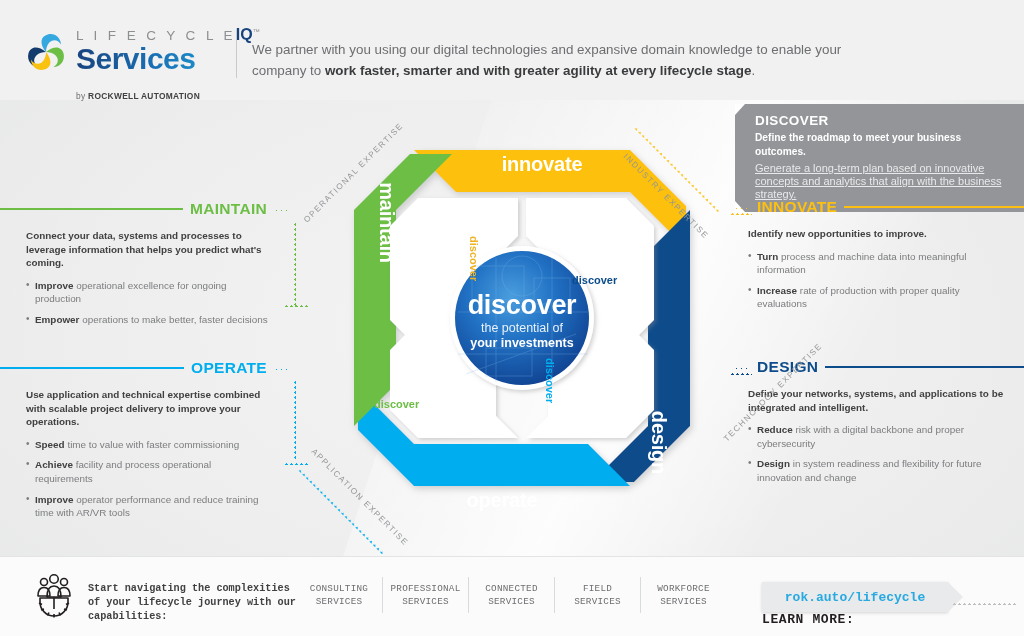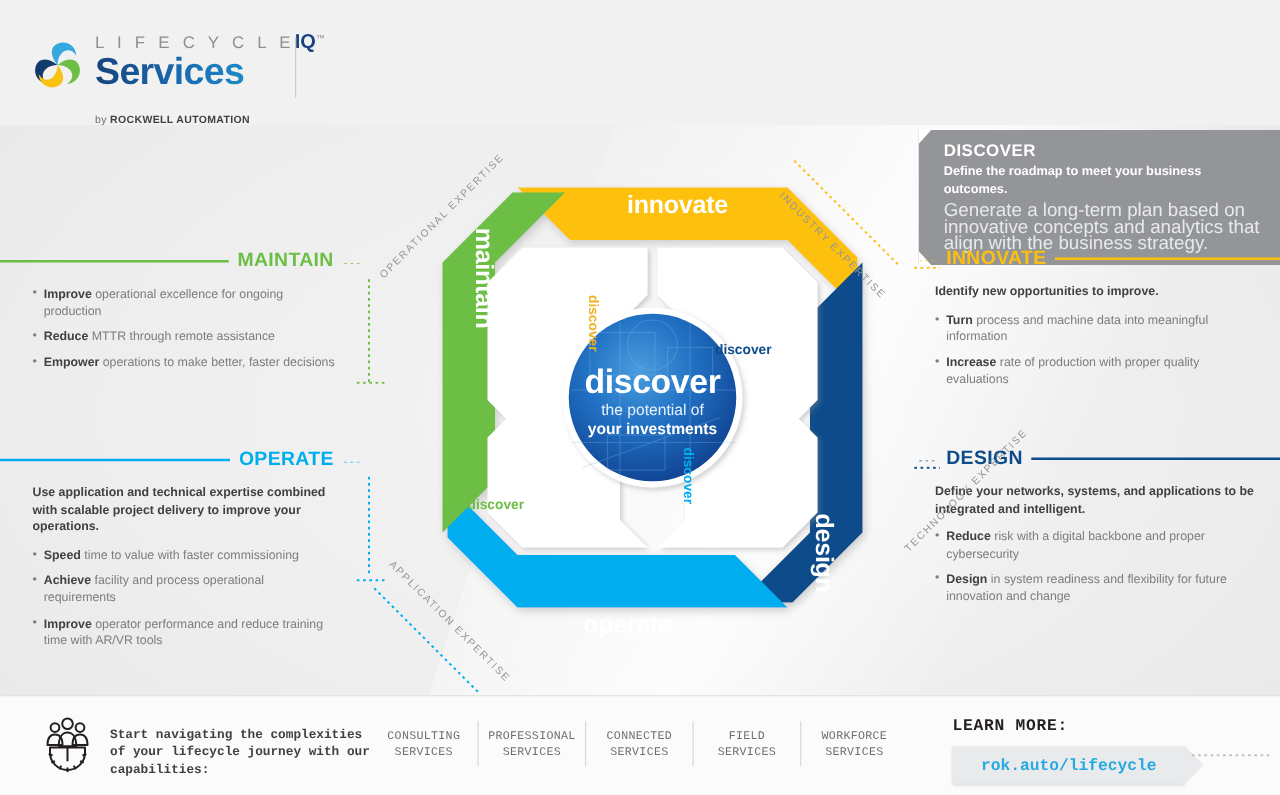--- a/index.html
+++ b/index.html
@@ -77,21 +77,21 @@
     border-left:10px solid #ffffff; border-bottom:11px solid transparent;
     width:0;height:0;
   }
   #discover-callout::after{
     content:""; position:absolute; left:0; bottom:0;
     border-left:10px solid #ffffff; border-top:11px solid transparent;
     width:0;height:0;
   }
   .co-title { font-size:13.5px; font-weight:700; letter-spacing:.4px; margin-bottom:3px; }
   .co-lead  { font-size:10.2px; font-weight:700; line-height:14px; margin-bottom:3px; }
-  .co-body  { font-size:15px; line-height:13px; color:#e8e9ea; }
+  .co-body  { font-size:11px; line-height:13px; color:#e8e9ea;text-decoration:underline; }
 
   
   .panel { position:absolute; width:290px; }
   .panel-head {
     position:relative; height:22px;
     display:flex; align-items:center; gap:7px;
   }
   .panel-head .rule { flex:1 1 auto; height:2.5px; }
   .panel-head .ttl {
     font-size:15.5px; font-weight:700; letter-spacing:.3px; white-space:nowrap;
@@ -206,37 +206,40 @@
         <path d="M50 50 C 70 34, 86 38, 90 54 C 94 70, 82 84, 67 84 C 78 78, 80 66, 72 58 C 66 52, 57 50, 50 50 Z" fill="#6CBE45"></path>
         <path d="M50 50 C 66 70, 62 86, 46 90 C 30 94, 16 82, 16 67 C 22 78, 34 80, 42 72 C 48 66, 50 57, 50 50 Z" fill="#F9C211"></path>
       </svg>
       <div id="logo-text">
         <div class="lc-word"><span>L I F E C Y C L E</span><b>IQ</b><sup>™</sup></div>
         <div class="svc-word">Services</div>
         <div class="by-word"><span>by </span><b>ROCKWELL AUTOMATION</b></div>
       </div>
     </div>
     <div id="header-rule"></div>
+    <div id="header-copy">
+      <span>We partner with you using our digital technologies and expansive domain knowledge to enable your company to </span><b>work faster, smarter and with greater agility at every lifecycle stage</b><span>.</span>
+    </div>
   </div>
 
   <div id="discover-callout">
     <div class="co-title">DISCOVER</div>
     <div class="co-lead">Define the roadmap to meet your business outcomes.</div>
     <div class="co-body">Generate a long-term plan based on innovative concepts and analytics that align with the business strategy.</div>
   </div>
 
   <div class="panel left" id="panel-maintain">
     <div class="panel-head">
       <div class="rule" style="background:#6CBE45"></div>
       <div class="ttl" style="color:#6CBE45">MAINTAIN</div>
       <div class="dots" style="color:#6CBE45"></div>
     </div>
+    <div class="panel-lead">Connect your data, systems and processes to leverage information that helps you predict what's coming.</div>
     <ul class="panel-list">
       <li><b>Improve</b><span> operational excellence for ongoing production</span></li>
-      <li><b>Reduce</b><span> MTTR through remote assistance</span></li>
       <li><b>Empower</b><span> operations to make better, faster decisions</span></li>
     </ul>
   </div>
 
   <div class="panel left" id="panel-operate">
     <div class="panel-head">
       <div class="rule" style="background:#00AEEF"></div>
       <div class="ttl" style="color:#00AEEF">OPERATE</div>
       <div class="dots" style="color:#00AEEF"></div>
     </div>
@@ -417,18 +420,18 @@
         <div>FIELD</div>
         <div>SERVICES</div>
       </div>
       <div class="svc-col">
         <div>WORKFORCE</div>
         <div>SERVICES</div>
       </div>
     </div>
 
     <div id="learn-wrap">
+      <div id="learn-chip">rok.auto/lifecycle</div>
       <div id="learn-title">LEARN MORE:</div>
-      <div id="learn-chip">rok.auto/lifecycle</div>
     </div>
     <div id="learn-dots" class="dotline"></div>
   </div>
 </div>
 
 </body></html>

